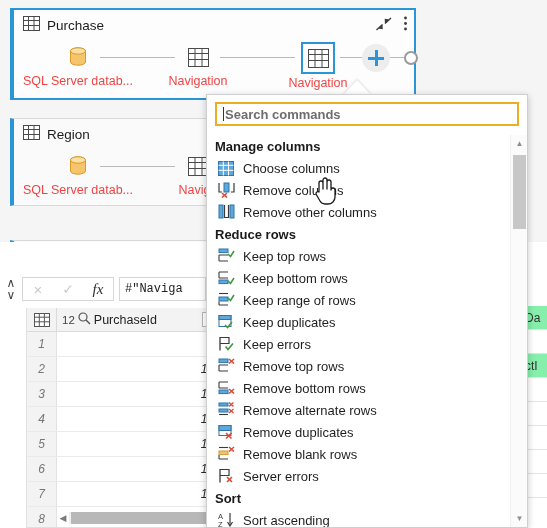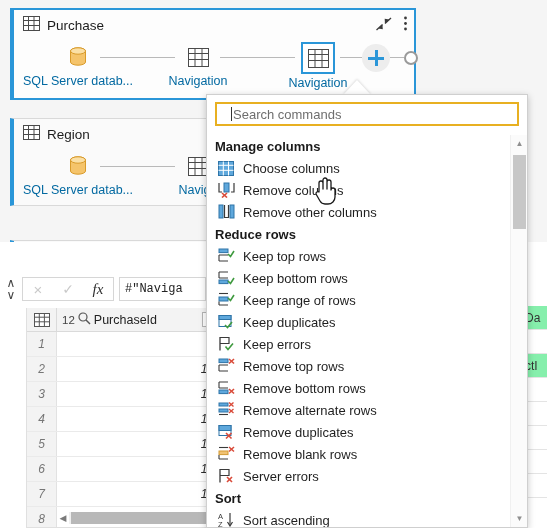--- a/index.html
+++ b/index.html
@@ -47,21 +47,21 @@
     position: absolute; top: 2px;
     display: flex; flex-direction: column; align-items: center; width: 96px;
   }
   .step-icon-box {
     width: 32px; height: 30px; display: flex; align-items: center; justify-content: center;
   }
   .step-icon-box.sel {
     border: 2px solid #2a96d8; background: #ffffff; width: 34px; height: 32px;
   }
   .step-label {
-    font-size: 12.5px; color: #0369a1; margin-top: 2px; white-space: nowrap;
+    font-size: 12.5px; color: #ef4444; margin-top: 2px; white-space: nowrap;
   }
   .connector {
     position: absolute; height: 1px; background: #b9b9b9; top: 17px;
   }
 
   
   .tbl-glyph { display:block; }
 
   .plus-node {
     position: absolute; width: 28px; height: 28px; border-radius: 50%;
@@ -170,21 +170,21 @@
   .menu-caret {
     position: absolute; left: 343px; top: 80px;
     width: 0; height: 0;
     border-left: 14px solid transparent; border-right: 14px solid transparent;
     border-bottom: 15px solid #ffffff;
     filter: drop-shadow(0 -1px 1px rgba(0,0,0,0.14));
   }
   .search-wrap { padding: 7px 8px 4px 8px; }
   .search-box {
     height: 24px; border: 2px solid #e8b021; background: #ffffff;
-    display: flex; align-items: center; padding: 0 14px; position: relative;
+    display: flex; align-items: center; padding: 0 6px; position: relative; font-weight: bold;
   }
   .caret-bar {
     width: 1px; height: 14px; background: #333; margin-right: 1px;
   }
   .search-ph { font-size: 13px; color: #6e6e6e; }
 
   .menu-scroll {
     position: absolute; left: 0; top: 40px; width: 305px; bottom: 0;
     overflow: hidden;
   }

